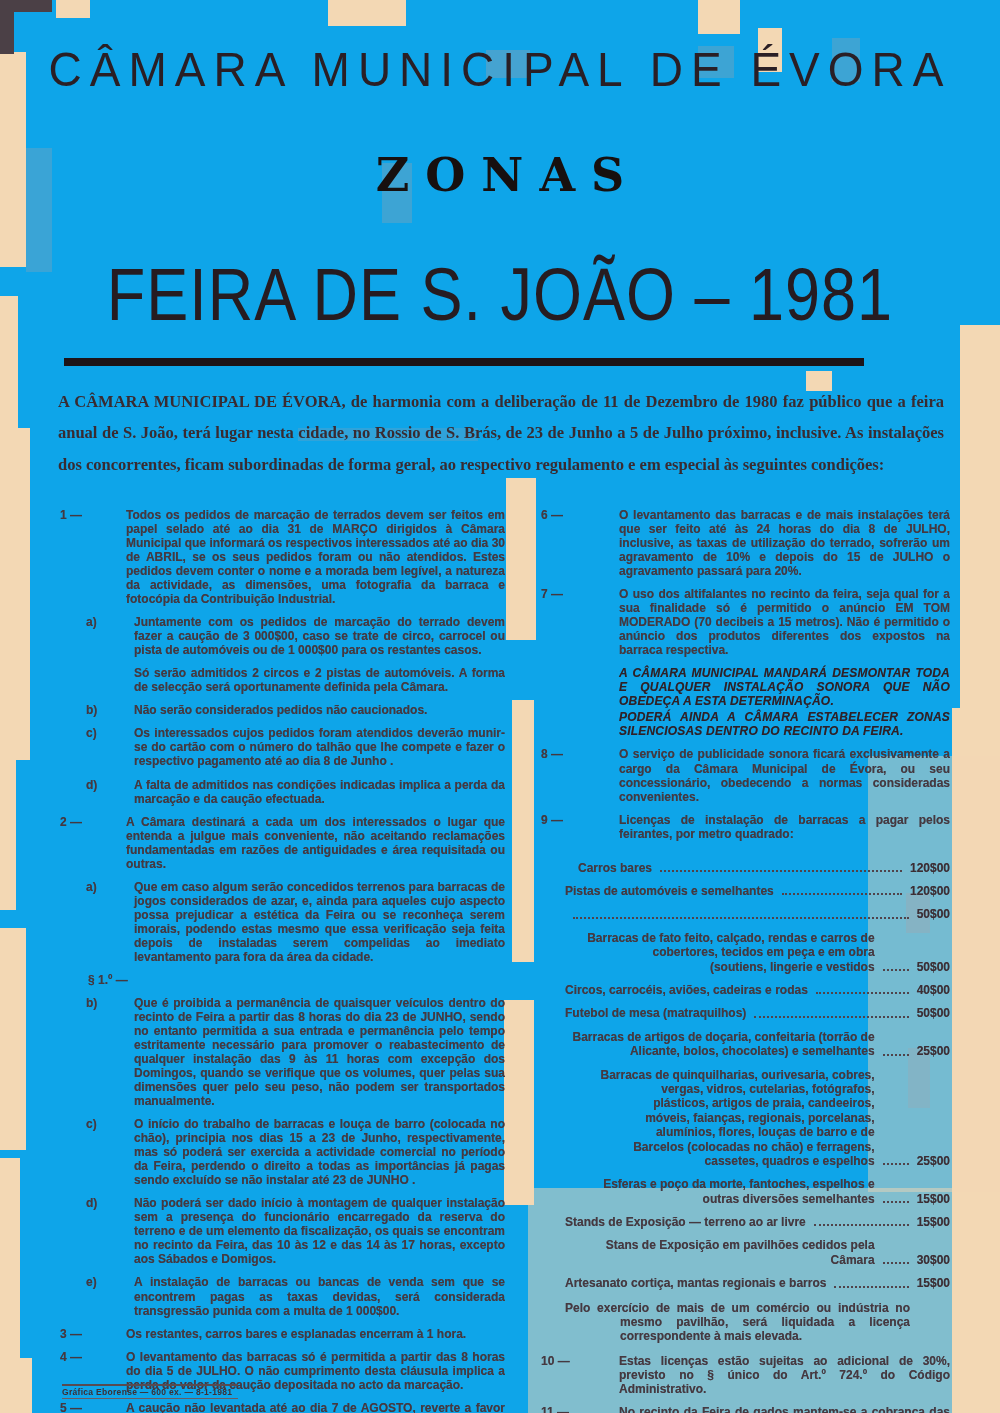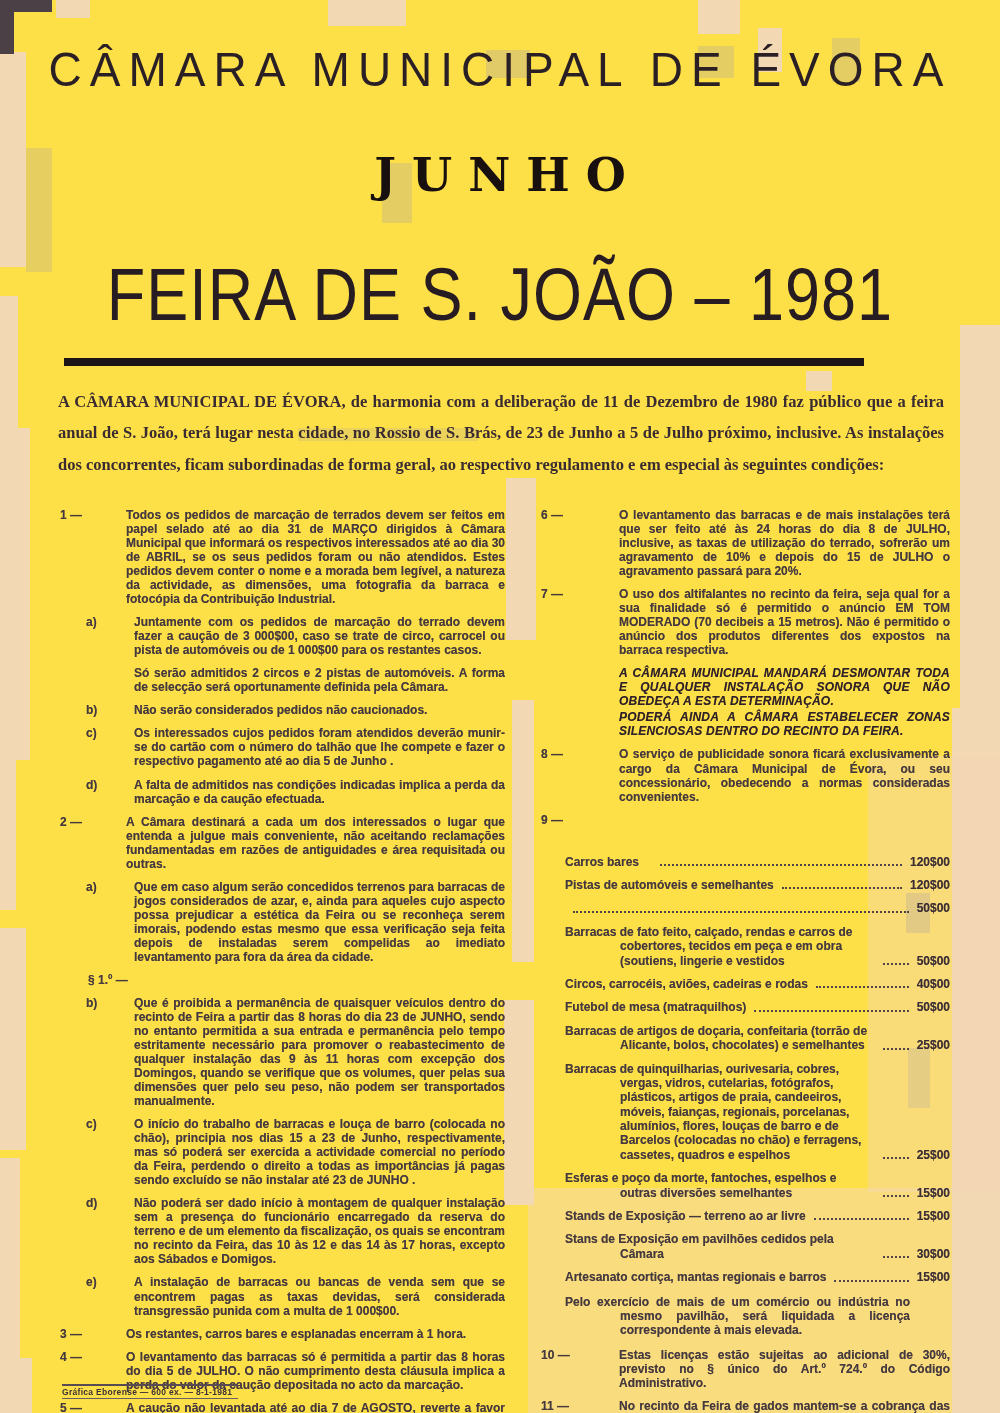--- a/index.html
+++ b/index.html
@@ -1,17 +1,17 @@
 <!DOCTYPE html>
 <html><head>
 <meta charset="utf-8">
 <style>
   html,body{margin:0;padding:0;background:#d8c4b2;}
   .page{position:relative;width:1000px;height:1413px;margin:0 auto;overflow:hidden;
-        background:#fde047;font-family:"Liberation Sans",sans-serif;color:#43363d;}
+        background:#0ea5e9;font-family:"Liberation Sans",sans-serif;color:#43363d;}
   
   .patch{position:absolute;background:#f3d8b4;pointer-events:none;}
   .gpatch{position:absolute;background:#aba1a6;pointer-events:none;}
   .dark{position:absolute;background:#4b4046;pointer-events:none;}
   .content{position:relative;z-index:1;}
   
   .h-org{margin:42px 30px 0;text-align:center;font-size:46px;font-weight:400;
          letter-spacing:8px;color:#2a1f25;transform:scaleY(1.05);white-space:nowrap;}
   .h-edital{margin:52px 0 0;text-align:center;font-family:"DejaVu Serif",serif;
             font-weight:700;font-size:46px;letter-spacing:16px;text-indent:16px;color:#17100f;}
@@ -31,21 +31,21 @@
   .clause.lvl2{padding-left:26px;}
   .clause.lvl2 .m{flex:0 0 20px;}
   .clause.lvl3{padding-left:28px;}
   .clause.lvl3 .m{flex:0 0 66px;}
   .clause.cont{padding-left:46px;justify-content:flex-end;}
   .clause.cont2{padding-left:50px;}
   .clause.bold{color:#2e2127;letter-spacing:.2px;font-style:italic;}
   .clause.tight{margin-bottom:2px;}
   .col-right .clause .m{flex-basis:50px;}
   
-  .price{margin:28px 0 10px 24px;}
+  .price{margin:20px 0 10px 24px;text-align:right;}
   .prow{display:flex;align-items:flex-end;margin-bottom:9px;font-size:12px;line-height:1.2;
         font-weight:700;color:#453940;text-shadow:0 0 .5px rgba(70,50,60,.55);}
   .plabel{flex:0 1 auto;padding-left:55px;text-indent:-55px;}
   .pleader{flex:1 0 26px;border-bottom:2px dotted #50434a;margin:0 8px 3px 8px;}
   .pvalue{flex:0 0 auto;font-weight:700;color:#3b2e34;}
   .pnote{margin:2px 40px 10px 24px;padding-left:55px;text-indent:-55px;font-size:12px;
          line-height:1.2;font-weight:700;text-align:justify;color:#453940;
          text-shadow:0 0 .5px rgba(70,50,60,.55);}
   .imprint{position:absolute;left:62px;bottom:14px;z-index:1;font-size:8.5px;font-weight:700;
            letter-spacing:.3px;color:#3c3036;border-top:2px solid #584b51;
@@ -81,21 +81,21 @@
   <i class="gpatch" style="left:698px;top:46px;width:36px;height:32px;opacity:.3"></i>
   <i class="gpatch" style="left:382px;top:163px;width:30px;height:60px;opacity:.3"></i>
   <i class="gpatch" style="left:832px;top:38px;width:28px;height:44px;opacity:.3"></i>
   <i class="gpatch" style="left:26px;top:148px;width:26px;height:124px;opacity:.28"></i>
   <i class="gpatch" style="left:298px;top:428px;width:180px;height:13px;opacity:.22"></i>
   <i class="gpatch" style="left:906px;top:893px;width:24px;height:40px;opacity:.3"></i>
   <i class="gpatch" style="left:908px;top:1048px;width:22px;height:60px;opacity:.25"></i>
 
   <div class="content">
     <div class="h-org">CÂMARA MUNICIPAL DE ÉVORA</div>
-    <div class="h-edital">JUNHO</div>
+    <div class="h-edital">ZONAS</div>
     <div class="h-feira">FEIRA DE S. JOÃO – 1981</div>
     <div class="rule"></div>
     <p class="intro">A CÂMARA MUNICIPAL DE ÉVORA, de harmonia com a deliberação de 11 de Dezembro de 1980 faz público que a feira anual de S. João, terá lugar nesta cidade, no Rossio de S. Brás, de 23 de Junho a 5 de Julho próximo, inclusive. As instalações dos concorrentes, ficam subordinadas de forma geral, ao respectivo regulamento e em especial às seguintes condições:</p>
 
     <div class="cols">
       <div class="col-left">
   <div class="clause lvl1">
     <span class="m">1 —</span>
     <span class="t">Todos os pedidos de marcação de terrados devem ser feitos em papel selado até ao dia 31 de MARÇO dirigidos à Câmara Municipal que informará os respectivos interessados até ao dia 30 de ABRIL, se os seus pedidos foram ou não atendidos. Estes pedidos devem conter o nome e a morada bem legível, a natureza da actividade, as dimensões, uma fotografia da barraca e fotocópia da Contribuição Industrial.</span>
   </div>
@@ -110,21 +110,21 @@
     <span class="t">Só serão admitidos 2 circos e 2 pistas de automóveis. A forma de selecção será oportunamente definida pela Câmara.</span>
   </div>
 
   <div class="clause lvl2">
     <span class="m">b)</span>
     <span class="t">Não serão considerados pedidos não caucionados.</span>
   </div>
 
   <div class="clause lvl2">
     <span class="m">c)</span>
-    <span class="t">Os interessados cujos pedidos foram atendidos deverão munir-se do cartão com o número do talhão que lhe compete e fazer o respectivo pagamento até ao dia 5 de Junho .</span>
+    <span class="t">Os interessados cujos pedidos foram atendidos deverão munir-se do cartão com o número do talhão que lhe compete e fazer o respectivo pagamento até ao dia 8 de Junho .</span>
   </div>
 
   <div class="clause lvl2">
     <span class="m">d)</span>
     <span class="t">A falta de admitidos nas condições indicadas implica a perda da marcação e da caução efectuada.</span>
   </div>
 
   <div class="clause lvl1">
     <span class="m">2 —</span>
     <span class="t">A Câmara destinará a cada um dos interessados o lugar que entenda a julgue mais conveniente, não aceitando reclamações fundamentadas em razões de antiguidades e área requisitada ou outras.</span>
@@ -197,20 +197,21 @@
     <span class="t">PODERÁ AINDA A CÂMARA ESTABELECER ZONAS SILENCIOSAS DENTRO DO RECINTO DA FEIRA.</span>
   </div>
 
   <div class="clause lvl1">
     <span class="m">8 —</span>
     <span class="t">O serviço de publicidade sonora ficará exclusivamente a cargo da Câmara Municipal de Évora, ou seu concessionário, obedecendo a normas consideradas convenientes.</span>
   </div>
 
   <div class="clause lvl1">
     <span class="m">9 —</span>
+    <span class="t">Licenças de instalação de barracas a pagar pelos feirantes, por metro quadrado:</span>
   </div>
 </div>
         <div class="price">
   <div class="prow">
     <span class="plabel">Carros bares</span>
     <span class="pleader"></span>
     <span class="pvalue">120$00</span>
   </div>
 
   <div class="prow">

